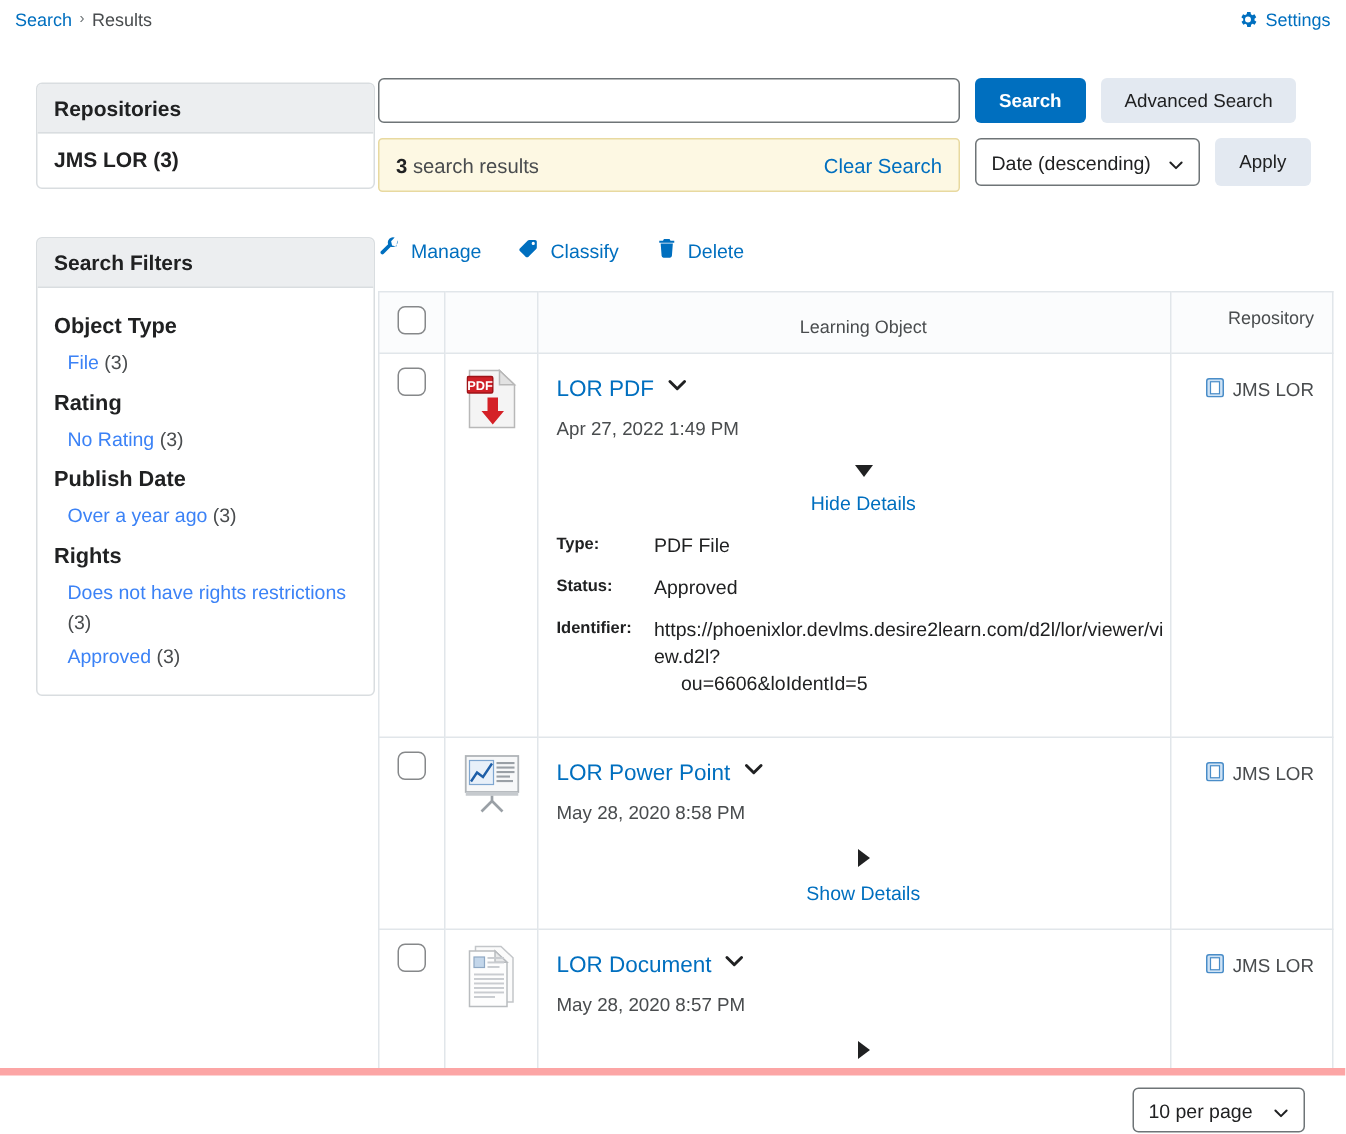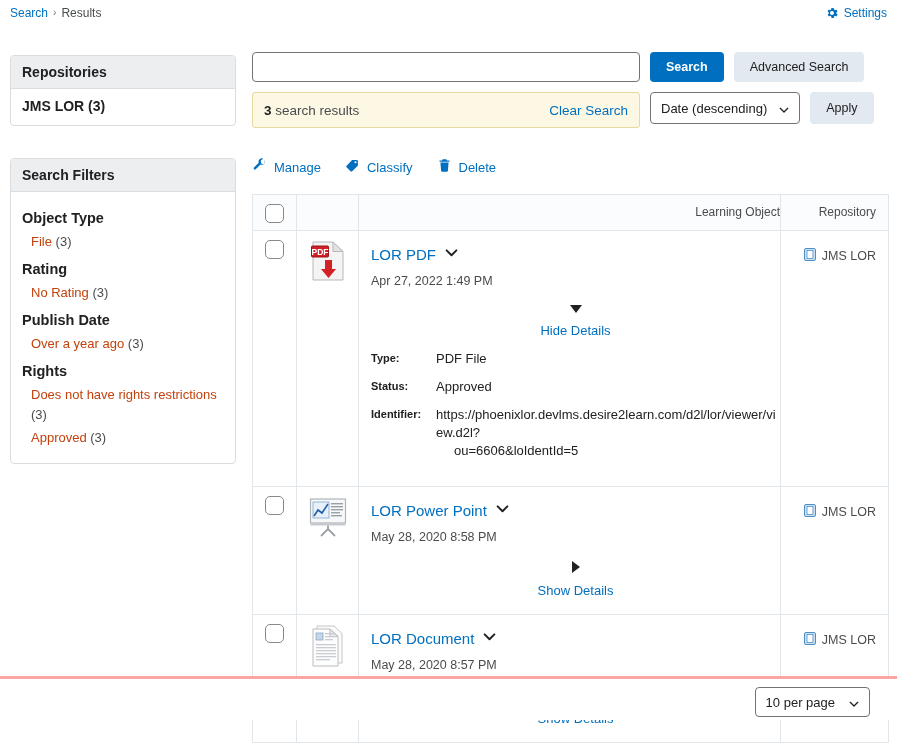--- a/index.html
+++ b/index.html
@@ -27,21 +27,21 @@
   .breadcrumb .current { color: #494c4e; }
 
   .settings {
     position: absolute; right: 10px; top: 6px;
     display: flex; align-items: center; gap: 5px;
     color: #006fbf; font-size: 12px; cursor: pointer;
   }
   .settings svg { display:block; }
 
   
-  .left { position: absolute; left: 10px; top: 55px; width: 226px; }
+  .left { position: absolute; left: 24px; top: 55px; width: 226px; }
   .panel {
     border: 1px solid #d9dde0; border-radius: 4px;
     background: #ffffff; overflow: hidden;
   }
   .panel + .panel { margin-top: 32px; }
   .panel-head {
     background: #eceef0; border-bottom: 1px solid #d9dde0;
     padding: 8px 11px; font-size: 14px; font-weight: bold; color: #202122;
   }
   .panel-body { padding: 9px 11px 12px 11px; }
@@ -54,21 +54,21 @@
     margin: 0 0 8px 0;
   }
   .filter-group-title {
     font-size: 14.5px; font-weight: bold; color: #202122;
     margin: 9px 0 6px 0;
   }
   .filter-option {
     font-size: 13px; color: #494c4e; line-height: 20px;
     margin: 0 0 3px 9px;
   }
-  .filter-option a { color: #c2410c; text-decoration: none; }
+  .filter-option a { color: #3b82f6; text-decoration: none; }
 
   
   .right { position: absolute; left: 252px; top: 52px; width: 637px; }
 
   .searchrow { display: flex; align-items: flex-start; gap: 10px; }
   .search-input {
     width: 388px; height: 30px;
     border: 1px solid #6e7477; border-radius: 4px;
     font-family: "Liberation Sans", sans-serif; font-size: 13px;
     padding: 0 8px; color: #202122; background: #fff; outline: none;
@@ -121,21 +121,21 @@
     border: 1px solid #e1e6ea;
     background: #fff;
   }
   table.results th, table.results td {
     border: 1px solid #e1e6ea;
     vertical-align: top;
   }
   thead th { background: #fbfcfd; height: 36px; padding: 0; }
   th.c-check, td.c-check { width: 44px; text-align: center; padding-top: 9px; }
   th.c-icon, td.c-icon { width: 62px; text-align: center; padding-top: 10px; }
-  th.c-main { text-align: right; padding: 0 0 0 12px; }
+  th.c-main { text-align: center; padding: 6px 0 0 12px; }
   th.c-main .lbl { font-size: 12px; color: #494c4e; line-height: 34px; font-weight: normal; }
   th.c-repo { text-align: right; padding: 0 12px 0 0; }
   th.c-repo .lbl { font-size: 12px; color: #494c4e; line-height: 34px; font-weight: normal; }
 
   td.c-main { padding: 14px 0 16px 12px; }
   td.c-repo { width: 108px; padding: 16px 12px 0 12px; text-align: right; white-space: nowrap; }
 
   .cbox {
     width: 19px; height: 19px; border: 1px solid #86888a;
     border-radius: 5px; background: #fff; display: inline-block; cursor: pointer;
@@ -162,22 +162,22 @@
     padding-right: 5px; padding-top: 2px;
   }
   .detail-row .v { color: #202122; font-size: 13px; line-height: 18px; word-break: break-word; }
   .detail-row.ident .k { padding-top: 2px; }
   .detail-row .v .l2 { display: block; margin-left: 18px; }
 
   .repo-cell { display: inline-flex; align-items: center; gap: 6px; font-size: 12.5px; color: #494c4e; }
 
   
   .footer {
-    position: absolute; left: 0; right: 0; top: 676px; height: 44px;
-    border-top: 3px solid #fca5a5; background: #fff;
+    position: absolute; left: 0; right: 0; top: 712px; height: 44px;
+    border-top: 5px solid #fca5a5; background: #fff;
   }
   .perpage {
     position: absolute; right: 27px; top: 8px;
     height: 30px; border: 1px solid #6e7477; border-radius: 4px; background: #fff;
     display: flex; align-items: center; justify-content: space-between;
     gap: 14px; padding: 0 10px; font-size: 13px; color: #202122; cursor: pointer;
     min-width: 110px;
   }
 </style>
 </head>

